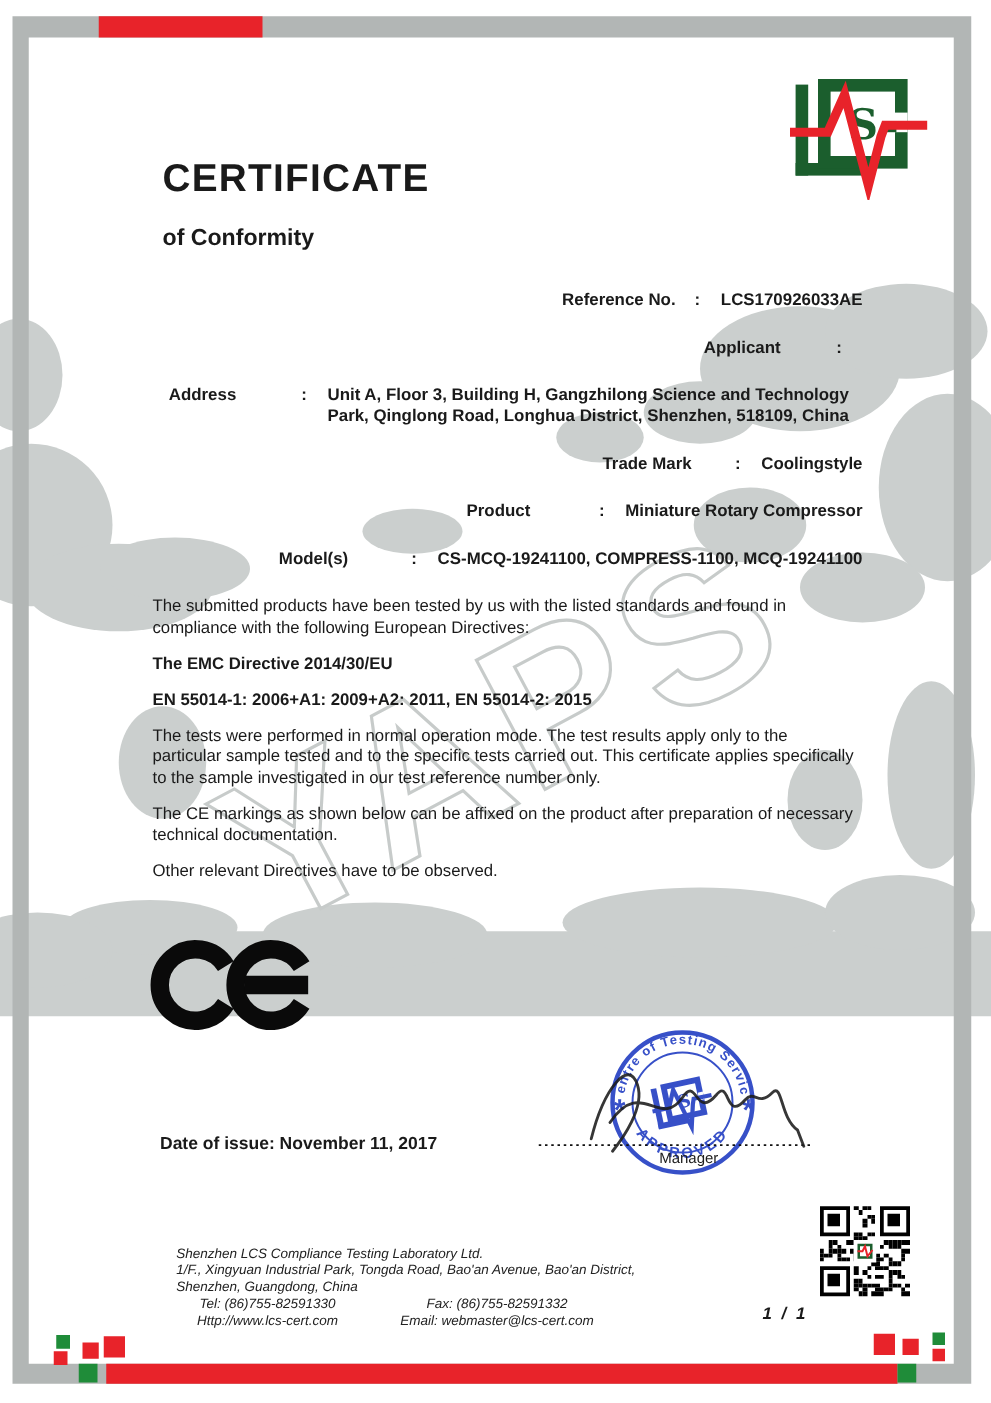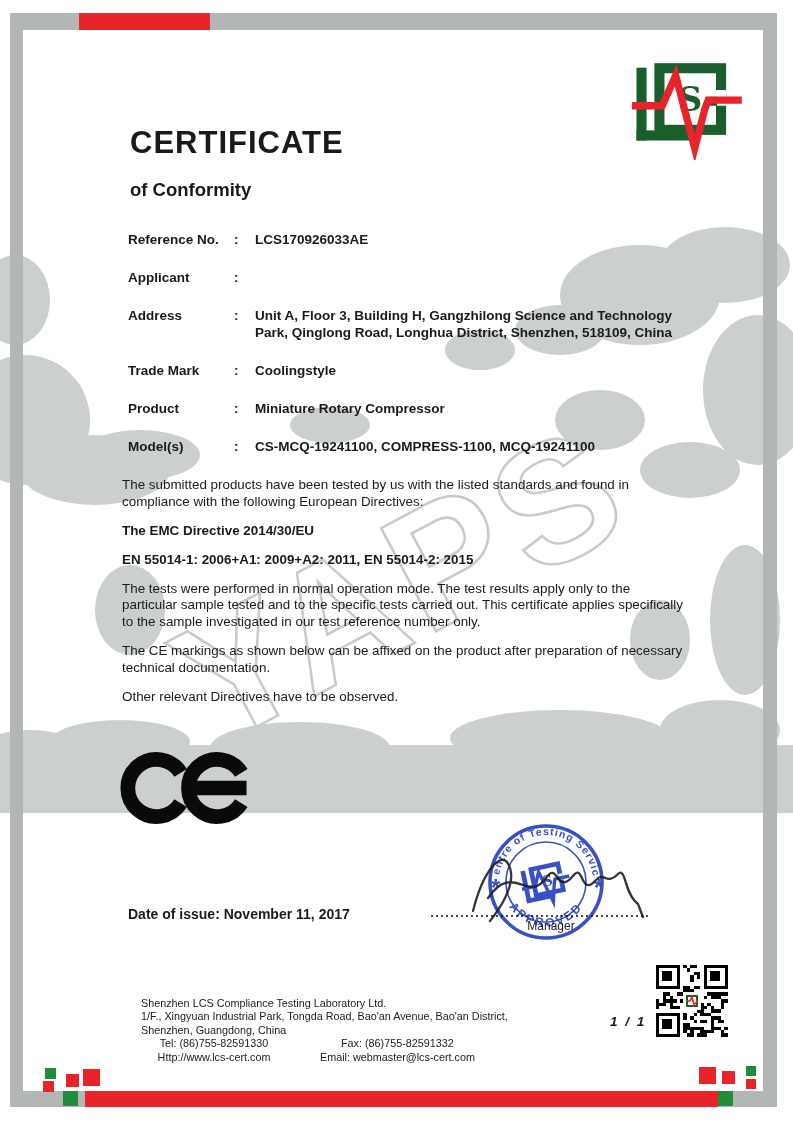--- a/index.html
+++ b/index.html
@@ -21,40 +21,40 @@
   .bottombar-red{position:absolute;left:85px;top:1091px;width:633px;height:16px;background:var(--red);z-index:2;}
   .sq{position:absolute;z-index:3;}
   
   .bg-art{position:absolute;left:0;top:0;z-index:0;}
   
   .content{position:absolute;left:0;top:0;width:793px;height:1122px;z-index:4;}
   .title-block{position:absolute;left:130px;top:126px;}
   .title-main{font-size:31px;font-weight:bold;letter-spacing:1px;line-height:34px;}
   .title-sub{font-size:18.5px;font-weight:bold;margin-top:19px;}
   .info{position:absolute;left:128px;top:231px;width:562px;font-weight:bold;font-size:13.5px;line-height:17px;}
-  .info-row{display:flex;margin-bottom:21px;}
+  .info-row{display:flex;margin-bottom:21px;justify-content:flex-end;}
   .info-label{width:106px;flex-shrink:0;}
   .info-colon{width:21px;flex-shrink:0;}
   .info-value{max-width:428px;}
   .paras{position:absolute;left:122px;top:477px;width:566px;font-size:13.4px;line-height:16.6px;}
   .paras p{margin:0 0 12.5px 0;}
   .paras p.b{font-weight:bold;}
   .ce{position:absolute;left:120px;top:744px;}
   .date-line{position:absolute;left:128px;top:906px;font-size:14px;font-weight:bold;}
   .stamp-wrap{position:absolute;left:428px;top:816px;}
-  .footer{position:absolute;left:141px;top:997px;font-size:10.8px;line-height:13.4px;color:#222;}
+  .footer{position:absolute;left:141px;top:997px;font-size:10.8px;line-height:13.4px;color:#222;font-style:italic;}
   .footer-cols{display:grid;grid-template-columns:146px auto;text-align:center;}
   .qr{position:absolute;left:656px;top:965px;width:72px;height:72px;background:#fff;}
   .qr-grid{position:absolute;left:0;top:0;display:grid;grid-template-columns:repeat(21,3.43px);grid-auto-rows:3.43px;}
   .qr-grid .qm{background:#000;}
   .finder{position:absolute;width:24px;height:24px;border:3.5px solid #000;box-sizing:border-box;background:#fff;}
   .finder>div{position:absolute;left:3.4px;top:3.4px;width:10px;height:10px;background:#000;}
   .f-tl{left:0;top:0;} .f-tr{right:0;top:0;} .f-bl{left:0;bottom:0;}
   .qr-logo{position:absolute;left:27px;top:27px;width:18px;height:18px;background:#fff;display:flex;align-items:center;justify-content:center;}
-  .page-num{position:absolute;left:610px;top:1014px;font-size:13.5px;font-weight:bold;font-style:italic;letter-spacing:2px;}
+  .page-num{position:absolute;left:610px;top:1043px;font-size:13.5px;font-weight:bold;font-style:italic;letter-spacing:2px;}
   .lcs-logo{position:absolute;left:632px;top:56px;}
 </style>
 </head>
 <body>
 
 <div class="page">
 
   <svg class="bg-art" width="793" height="1122" viewBox="0 0 793 1122">
     <g fill="#cbcfce">
       <ellipse cx="640" cy="295" rx="80" ry="50"></ellipse>

